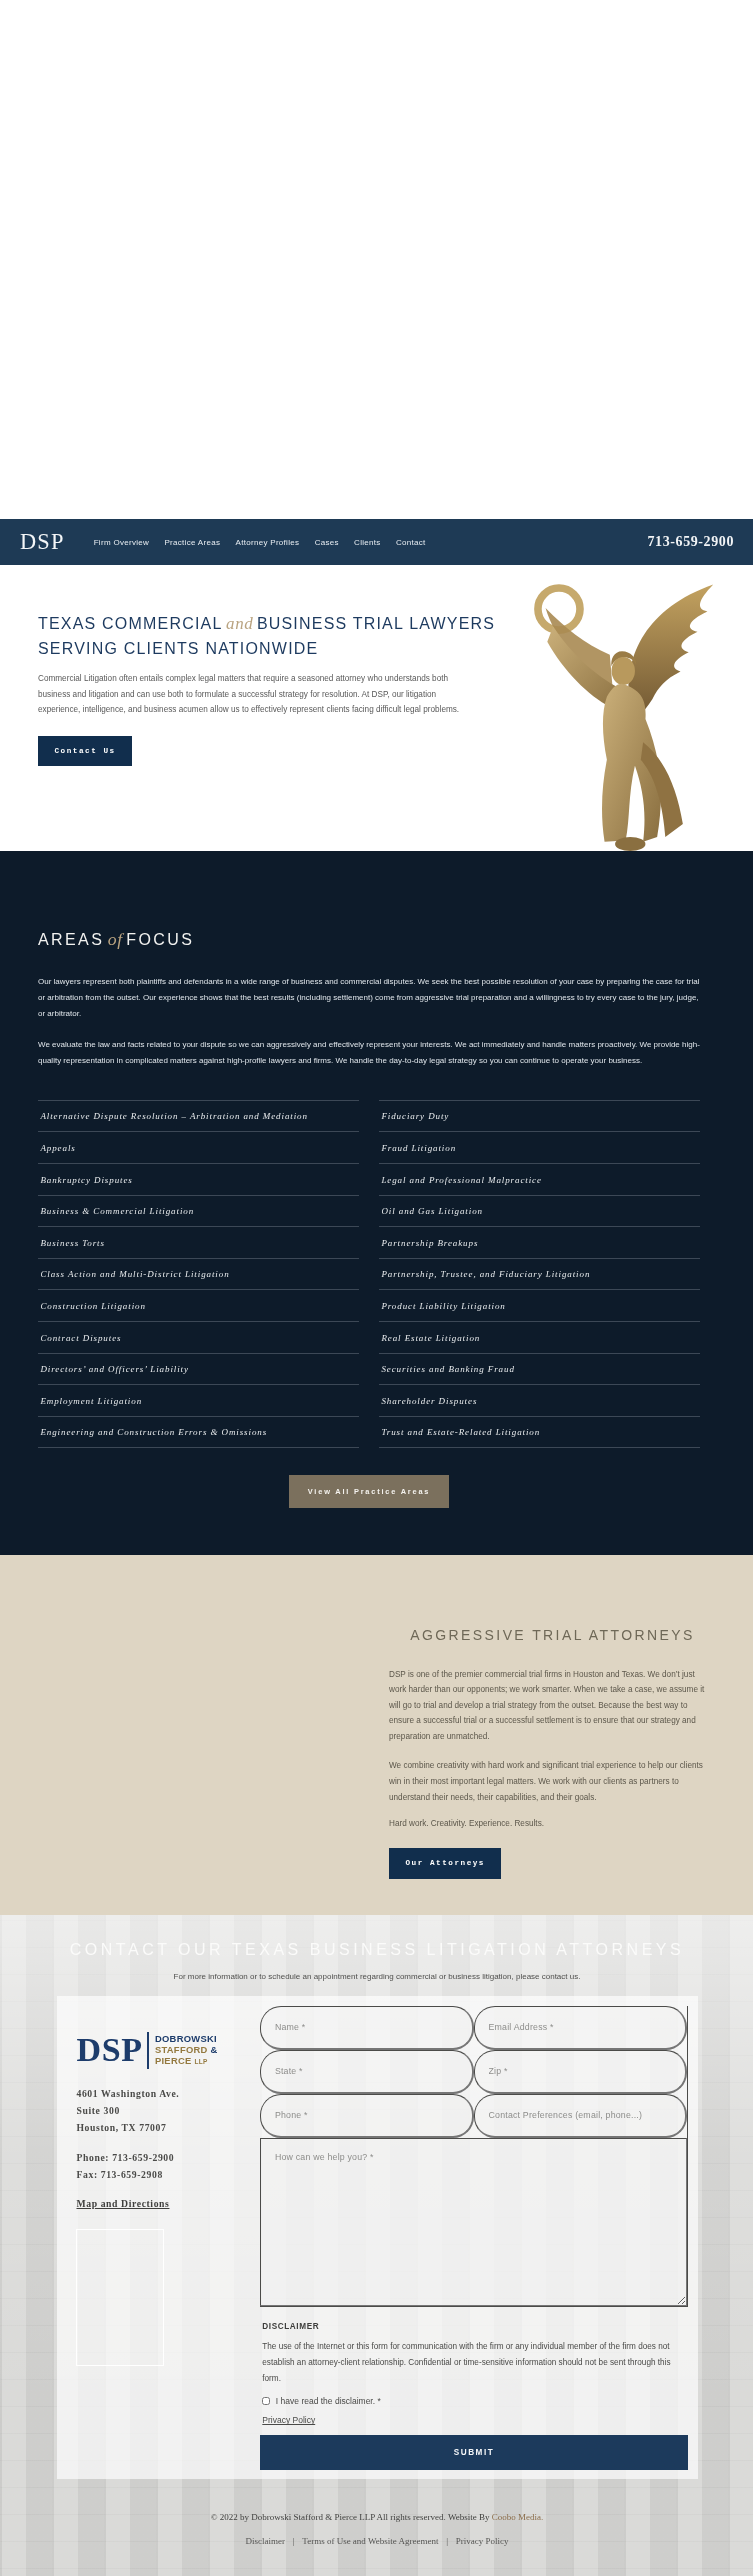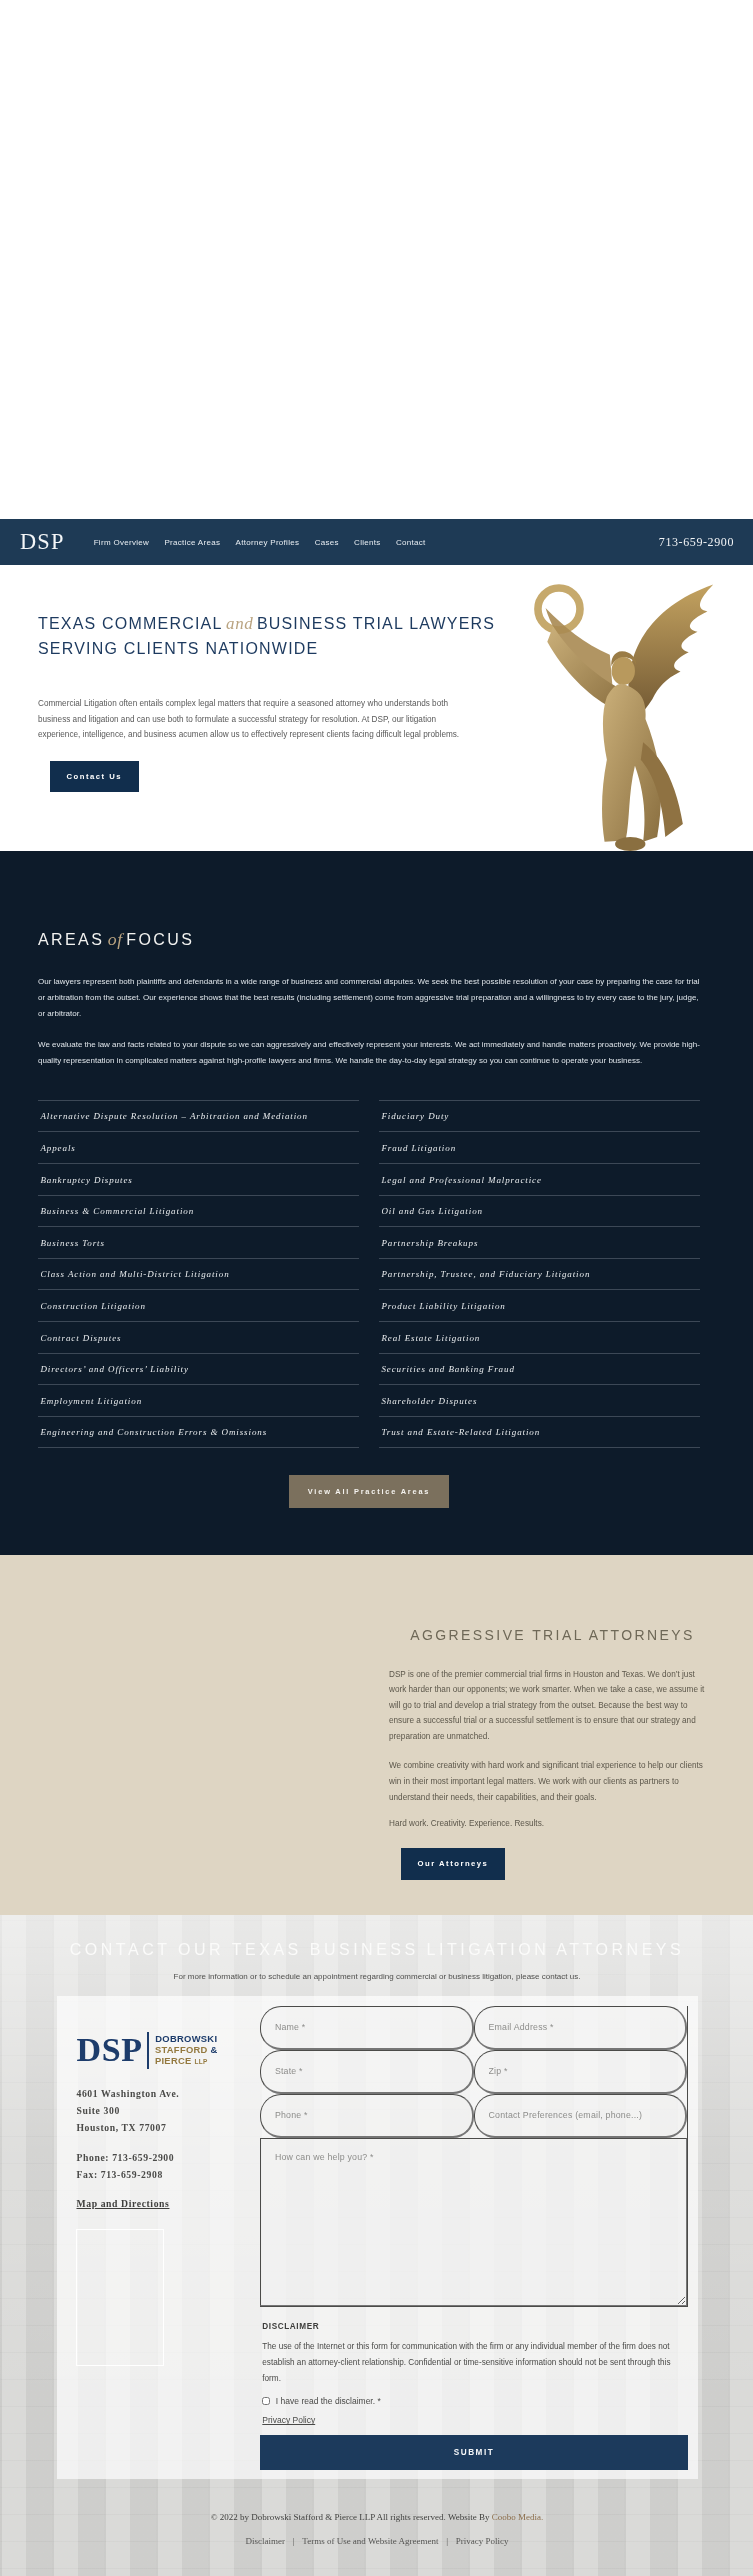--- a/index.html
+++ b/index.html
@@ -6,31 +6,31 @@
   html,body { width:754px; background:#ffffff; font-family:"Liberation Sans", sans-serif; }
 
   
   .top-spacer { height:519px; background:#ffffff; }
 
   
   .site-header { height:46px; background:#1e3a55; display:flex; align-items:center; padding:0 20px; }
   .logo-abbr { font-family:"Liberation Serif", serif; color:#f4f6f8; font-size:22.4px; letter-spacing:1.2px; font-weight:400; }
   .main-nav { display:flex; list-style:none; margin-left:29px; gap:15.3px; }
   .main-nav li { color:#e8edf2; font-size:8px; letter-spacing:0.3px; cursor:pointer; }
-  .header-phone { margin-left:auto; font-family:"Liberation Serif", serif; font-weight:normal; color:#f2f4f6; font-size:12px; letter-spacing:0.6px; cursor:pointer; }
+  .header-phone { margin-left:auto; font-family:"Liberation Serif", serif; font-weight:bold; color:#f2f4f6; font-size:14px; letter-spacing:0.6px; cursor:pointer; }
 
   
   .hero { position:relative; height:286px; background:#ffffff; padding:46px 0 10px 38px; overflow:hidden; }
   .hero-title { color:#1d3a5f; font-size:16px; letter-spacing:1.2px; line-height:1.55; font-weight:400; }
   .hero-title .row { white-space:nowrap; display:block; }
   .script-word { font-family:"Liberation Serif", serif; font-style:italic; color:#b9a380; font-size:17px; letter-spacing:0.6px; text-transform:none; padding:0 3.5px; }
-  .hero-par { margin-top:34px; width:427px; font-size:8.2px; line-height:1.9; color:#595959; }
+  .hero-par { margin-top:9px; width:427px; font-size:8.2px; line-height:1.9; color:#595959; }
   .btn-navy { display:inline-block; margin-top:17.7px; background:#112e4d; color:#ffffff; border:none;
-              font-family:Liberation Sans, sans-serif; font-size:7.7px; font-weight:bold; letter-spacing:1.5px;
-              padding:11.2px 16.5px; cursor:pointer;margin-left:12px; }
+              font-family:Liberation Mono, monospace; font-size:7.7px; font-weight:bold; letter-spacing:1.5px;
+              padding:11.2px 16.5px; cursor:pointer; }
   .statue-wrap { position:absolute; right:0; bottom:0; width:265px; height:284px; }
 
   
   .areas { height:704px; background:#0d1b2a; padding:78px 54px 0 38px; }
   .section-heading { color:#f2f2f0; font-size:16px; letter-spacing:2.4px; font-weight:400; white-space:nowrap; }
   .section-heading .script-word { font-size:17.7px; color:#b9a380; }
   .areas-par { margin-top:23.6px; color:#dfe5ea; font-size:8px; line-height:2.0; }
   .areas-par + .areas-par { margin-top:15.3px; }
   .areas-cols { display:flex; gap:20px; margin-top:31px; }
   .areas-col { flex:1; list-style:none; border-top:0.6px solid rgba(170,180,190,0.30); }
@@ -57,21 +57,21 @@
       repeating-linear-gradient(0deg, rgba(120,120,118,0.07) 0 1.2px, rgba(0,0,0,0) 1.2px 27px);
     padding-top:26px; }
   .contact-heading { text-align:center; color:#fbfbfa; font-size:16px; letter-spacing:3.5px; font-weight:400; white-space:nowrap; }
   .contact-sub { text-align:center; margin-top:13px; color:#4f4f4d; font-size:8px; }
   .contact-card { width:641px; margin:15.3px auto 0 auto; background:rgba(255,255,255,0.66); padding:9.4px; display:flex; }
   .office-col { width:194px; padding:26px 15.3px 0 10.6px; }
   .logo-lockup { display:flex; align-items:center; }
   .logo-big { font-family:"Liberation Serif", serif; font-weight:bold; color:#1d3c6b; font-size:34px; letter-spacing:0.6px; line-height:1; }
   .logo-divider { width:1.8px; height:37px; background:#1d3c6b; margin:0 5.9px 0 4.7px; }
   .logo-lines { font-size:9.4px; font-weight:bold; letter-spacing:0.3px; line-height:1.15; }
-  .logo-line1 { color:#1d3c6b;text-align:center; }
+  .logo-line1 { color:#1d3c6b; }
   .logo-line2 .gold, .logo-line3 .gold { color:#94793f; }
   .logo-line2 .amp { color:#1d3c6b; }
   .logo-line3 .suffix { font-size:6.5px; color:#94793f; }
   .office-addr { margin-top:17.7px; font-family:"Liberation Serif", serif; font-weight:bold; color:#4a4a48; font-size:9.7px; line-height:1.75; letter-spacing:0.6px; }
   .office-tel { margin-top:13px; font-family:"Liberation Serif", serif; font-weight:bold; color:#4a4a48; font-size:9.7px; line-height:1.75; letter-spacing:0.6px; }
   .map-link { display:inline-block; margin-top:14px; font-family:"Liberation Serif", serif; font-weight:bold; color:#3f3f3d; font-size:9.7px; letter-spacing:0.6px; text-decoration:underline; cursor:pointer; }
   .badge-frame { margin-top:20px; width:88px; height:137px; border:1.2px solid rgba(255,255,255,0.95); }
 
   .form-col { flex:1; }
   .form-grid { display:grid; grid-template-columns:1fr 1fr; border-right:0.6px solid #4b4b49; border-bottom:0.6px solid #4b4b49; }

